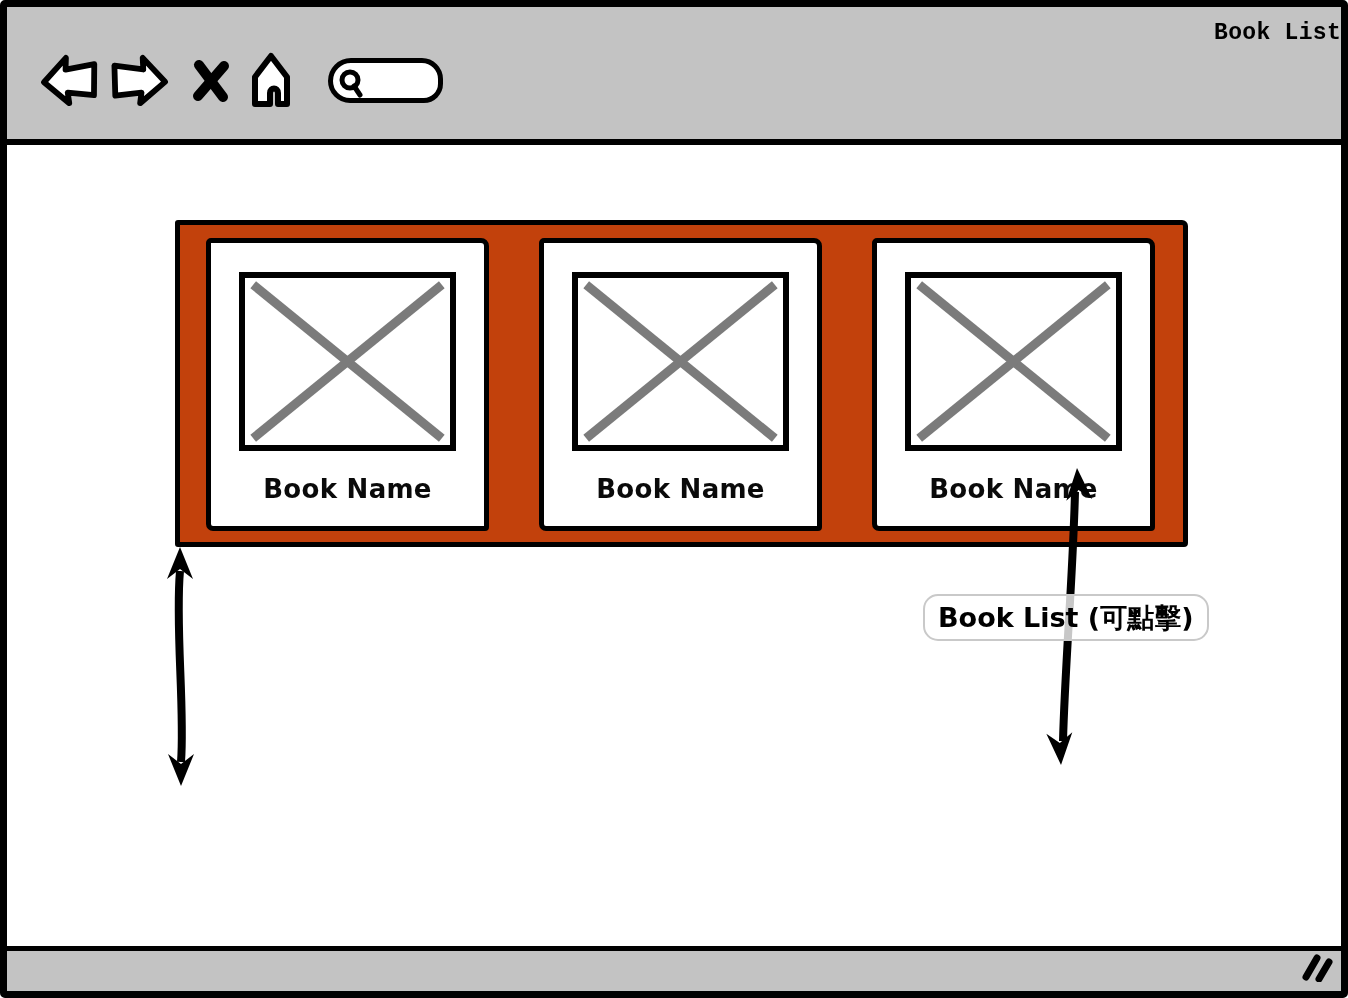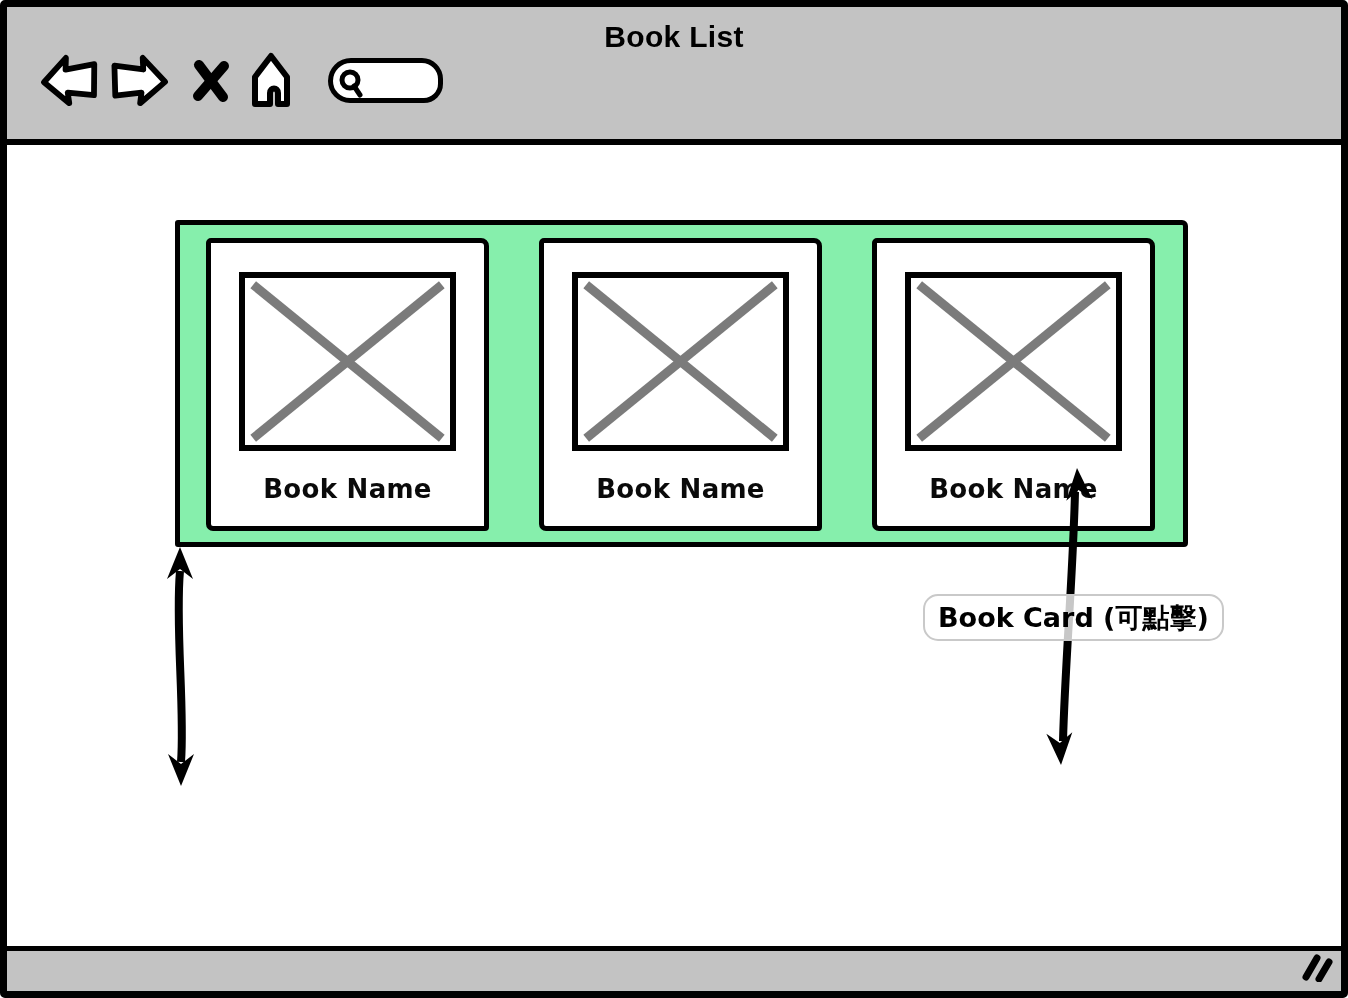--- a/index.html
+++ b/index.html
@@ -19,23 +19,23 @@
   }
   
   .toolbar {
     position: relative;
     height: 138px; flex: none;
     background: #c3c3c3;
     border-bottom: 6px solid #000;
   }
   .win-title {
     position: absolute; top: 13px; left: 0; right: 0;
-    text-align: center;
-    font-family: Liberation Sans, sans-serif;
-    font-size: 30px; font-weight: 700; color: #000;
+    text-align: right;
+    font-family: Liberation Mono, monospace;
+    font-size: 23px; font-weight: 700; color: #000;
     letter-spacing: 0.3px;
   }
   .controls {
     position: absolute; top: 42px; left: 33px; right: 20px; height: 62px;
     display: flex; align-items: center;
   }
   .navbtn { flex: none; display: block; cursor: pointer; background: none; border: none; padding: 0; }
   .navbtn svg { display: block; }
   .btn-fwd  { margin-left: 13px; }
   .btn-close{ margin-left: 22px; }
@@ -67,21 +67,21 @@
   .content {
     position: relative; flex: 1;
     background: #fff;
     overflow: hidden;
   }
   .book-wrapper {
     position: absolute; left: 168px; top: 75px;
     width: 1013px; height: 327px;
     border: 5px solid #000;
     border-radius: 3px 6px 4px 3px;
-    background: #86efac;
+    background: #c2410c;
     display: flex;
     padding: 13px 0 0 26px;
     gap: 50px;
   }
   .book-card {
     width: 283px; height: 293px; flex: none;
     border: 5px solid #000;
     border-radius: 5px 8px 4px 7px;
     background: #fff;
     display: flex; flex-direction: column; align-items: center;
@@ -233,21 +233,21 @@
         <polygon points="174,641 187,609 174,619 161,609" fill="#000"></polygon>
       </g>
 
       <g>
         <path d="M1068,347 C1066,430 1058,520 1056,596" stroke="#000" stroke-width="8" fill="none"></path>
         <polygon points="0,0 13,32 0,22 -13,32" fill="#000" transform="translate(1070,323) rotate(-4)"></polygon>
         <polygon points="0,0 13,32 0,22 -13,32" fill="#000" transform="translate(1054,620) rotate(177)"></polygon>
       </g>
     </svg>
 
-    <div class="note note-card">Book Card (可點擊)</div>
+    <div class="note note-card">Book List (可點擊)</div>
 
   </div>
 
   <div class="statusbar">
     <span class="grip">
       <svg width="36" height="30" viewBox="0 0 36 30">
         <path d="M8,25 L19,6" stroke="#000" stroke-width="7" stroke-linecap="round"></path>
         <path d="M21,27 L31,10" stroke="#000" stroke-width="7" stroke-linecap="round"></path>
       </svg>
     </span>

